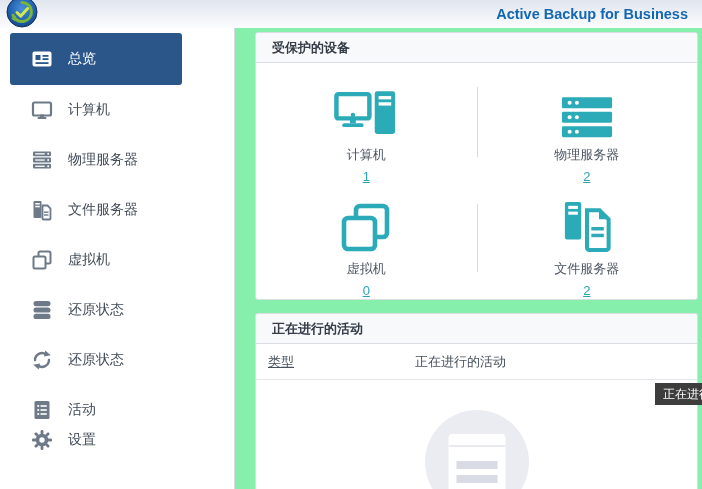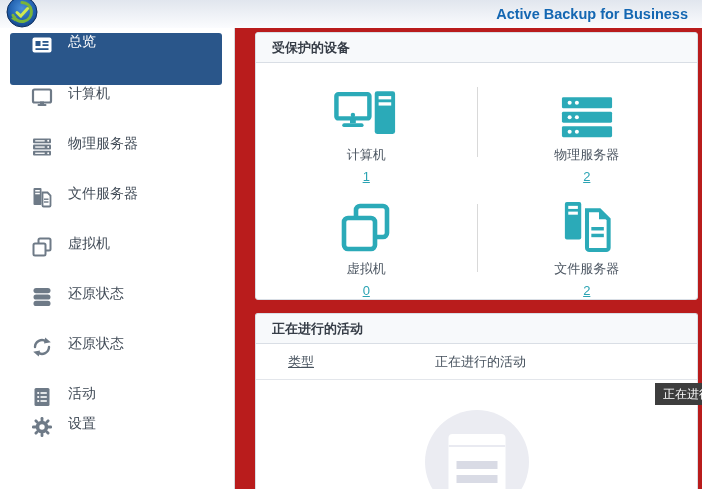--- a/index.html
+++ b/index.html
@@ -1,30 +1,30 @@
 <!DOCTYPE html>
 <html><head>
 <meta charset="utf-8">
 <style>
   html,body { margin:0; padding:0; }
-  .page { position:relative; width:702px; height:489px; overflow:hidden; background:#b91c1c;
+  .page { position:relative; width:702px; height:489px; overflow:hidden; background:#86efac;
           font-family:"Liberation Sans","DejaVu Sans",sans-serif; }
 
   
   .topbar { position:absolute; left:0; top:0; width:702px; height:28px;
             background:linear-gradient(#e1e6ee,#fbfcfe); }
   .logo { position:absolute; left:6px; top:-4px; width:32px; height:32px; }
   .app-title { position:absolute; right:14px; top:0; height:28px; line-height:28px;
                font-size:14.5px; font-weight:bold; color:#1467b2; }
 
   
   .sidebar { position:absolute; left:0; top:28px; width:235px; height:461px;
              background:#fff; border-right:1px solid #d6d9dd; box-sizing:border-box; }
-  .side-item { position:absolute; left:10px; width:212px; height:50px; display:flex;
-               align-items:flex-start; padding-left:20px; box-sizing:border-box;
+  .side-item { position:absolute; left:10px; width:172px; height:50px; display:flex;
+               align-items:center; padding-left:20px; box-sizing:border-box;
                color:#414b57; font-size:14px; cursor:pointer; border-radius:3px; }
   .side-item .sicon { width:24px; height:24px; flex:0 0 24px; margin-right:14px; display:flex; }
   .side-item.selected { top:5px; height:52px; background:#2a568a; color:#fff; }
   .si1{top:57px}.si2{top:107px}.si3{top:157px}.si4{top:207px}
   .si5{top:257px}.si6{top:307px}.si7{top:357px}.si8{top:387px}
 
   
   .card { position:absolute; left:255px; width:443px; background:#fff;
           border:1px solid #d9dee5; border-radius:3px; box-sizing:border-box; }
   .card1 { top:32px; height:268px; }
@@ -40,21 +40,21 @@
   .r1 .cell { padding-top:24px; } .r2 .cell { padding-top:15px; }
   .dicon { height:52px; display:flex; align-items:flex-end; justify-content:center; }
   .dlabel { margin-top:7px; font-size:13px; color:#4c5662; }
   .dcount { margin-top:5px; font-size:13px; color:#2aa3b3; text-decoration:underline; cursor:pointer; }
   .vdiv { position:absolute; left:50%; top:24px; width:1px; background:#d9d9d9; }
   .r1 .vdiv { height:70px; } .r2 .vdiv { height:68px; top:18px; }
 
   
   .thead { display:flex; height:35px; align-items:center; border-bottom:1px solid #e3e6eb;
            font-size:13px; color:#47525e; }
-  .th1 { margin-left:32px; width:147px; text-decoration:underline; cursor:pointer; }
+  .th1 { margin-left:12px; width:147px; text-decoration:underline; cursor:pointer; }
   .th2 { cursor:pointer; }
   .tbody { position:relative; height:173px; overflow:hidden; }
   .empty-circle { position:absolute; left:50%; top:30px; transform:translateX(-50%);
                   width:104px; height:104px; border-radius:50%; background:#ebecf2; }
   .empty-doc { position:absolute; left:50%; top:24px; transform:translateX(-50%);
                width:57px; height:92px; background:#fff; border-radius:4px; overflow:hidden; }
   .doc-top { height:11px; border-bottom:2px solid #e9eaf1; }
   .doc-line { height:8px; background:#d9dbe5; margin:6px 8px 0 8px; }
 
   

